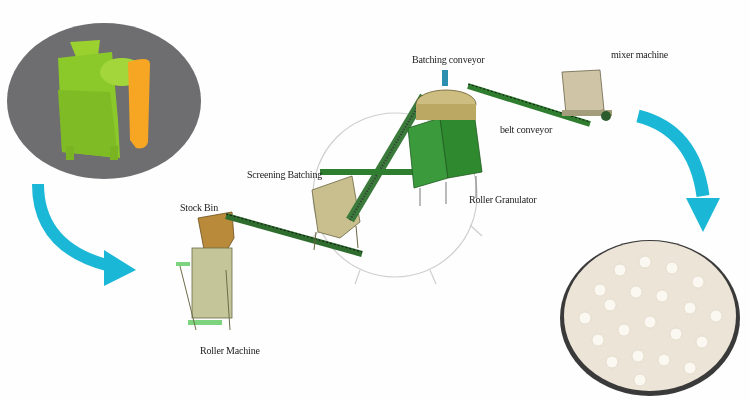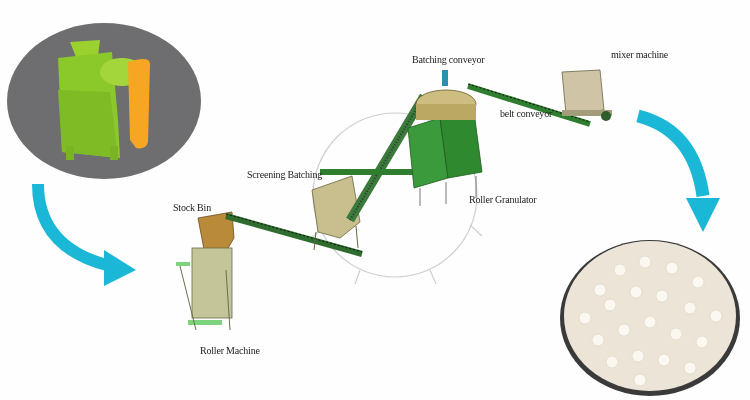--- a/index.html
+++ b/index.html
@@ -121,18 +121,18 @@
           <circle cx="638" cy="356" r="6"></circle>
         <circle cx="664" cy="360" r="6"></circle>
           <circle cx="690" cy="368" r="6"></circle>
           <circle cx="640" cy="380" r="6"></circle>
       </g>
     </g>
   </svg>
 
   <span class="label" style="left:412px;top:54px;">Batching conveyor</span>
   <span class="label" style="left:563px;top:49px;margin-left:48px;">mixer machine</span>
-  <span class="label" style="left:500px;top:108px;">belt conveyor</span>
+  <span class="label" style="left:500px;top:124px;">belt conveyor</span>
   <span class="label" style="left:247px;top:169px;">Screening Batching</span>
   <span class="label" style="left:469px;top:194px;">Roller Granulator</span>
-  <span class="label" style="left:173px;top:202px;text-align:center;">Stock Bin</span>
+  <span class="label" style="left:180px;top:202px;text-align:center;">Stock Bin</span>
   <span class="label" style="left:200px;top:345px;">Roller Machine</span>
 </div>
 
 </body></html>

